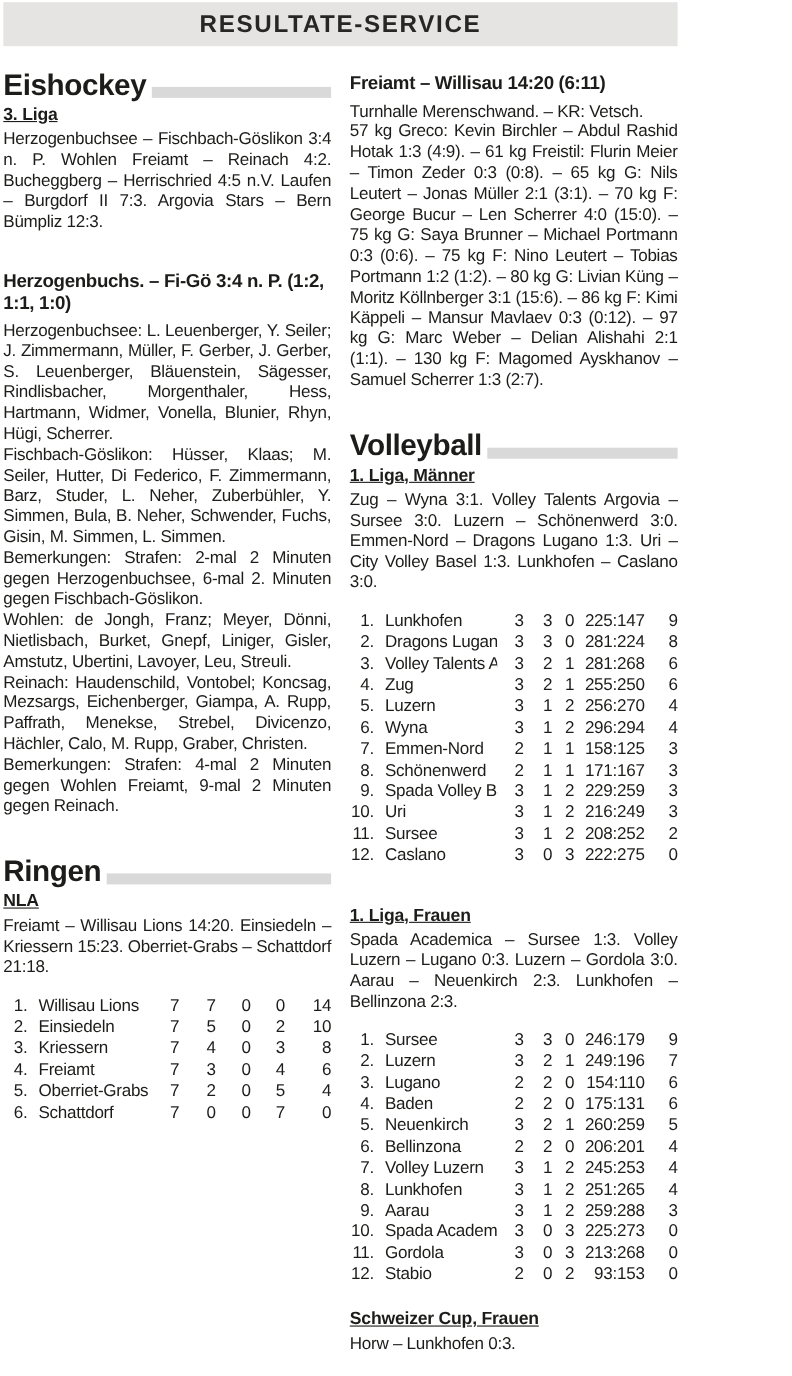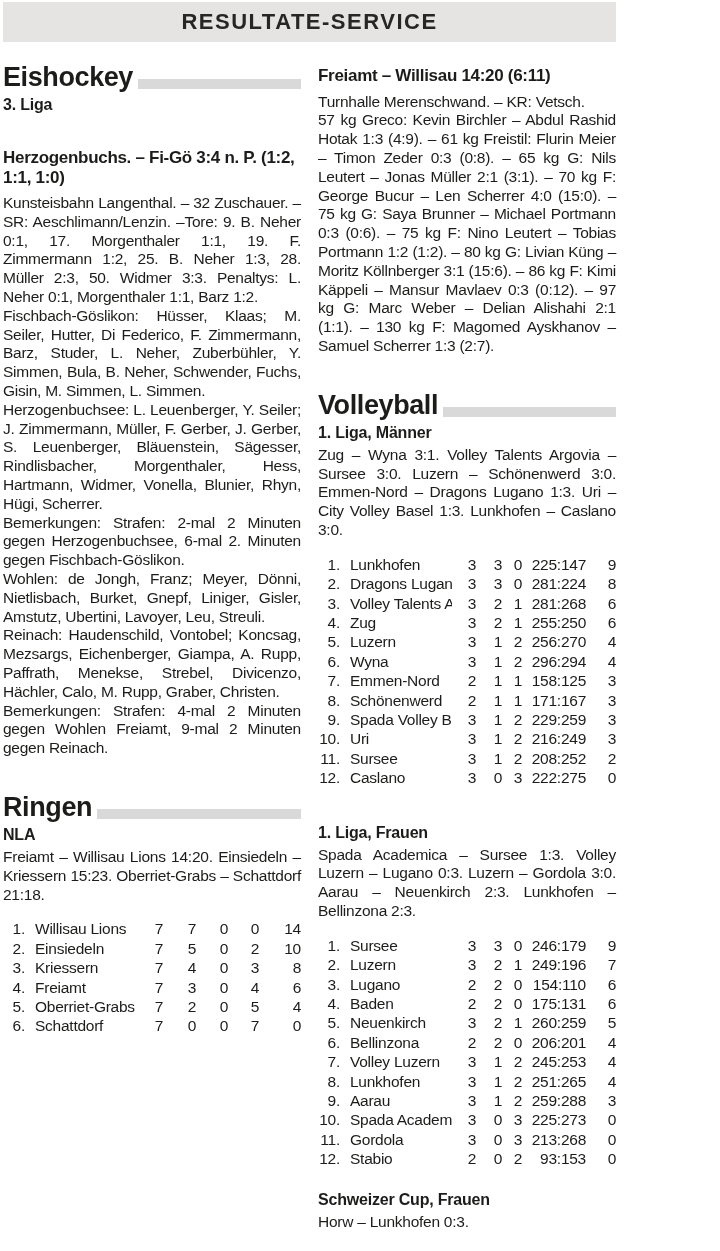--- a/index.html
+++ b/index.html
@@ -23,21 +23,21 @@
     font-size:22px;font-weight:bold;letter-spacing:1.5px;color:#262624;
   }
   .columns{display:flex;gap:17px;margin-top:22px;}
   .col{width:348px;}
 
   
   .section-head{display:flex;align-items:flex-end;margin-bottom:4px;justify-content:flex-end;}
   .section-head .ttl{font-size:27px;font-weight:bold;line-height:1;letter-spacing:-0.4px;}
   .section-head .bar{flex:1;height:10px;background:var(--heading-bar);margin:0 0 2px 5px;}
 
-  .league{font-size:16px;font-weight:bold;margin:5px 0 4px 0;letter-spacing:-0.2px;}
+  .league{font-size:16px;font-weight:bold;margin:5px 0 4px 0;letter-spacing:-0.2px;text-decoration:underline;}
   p.body{
     font-size:15.5px;line-height:18.8px;letter-spacing:-0.25px;
     text-align:justify;
   }
   .match-title{
     font-size:17px;font-weight:bold;letter-spacing:-0.3px;
     margin:34px 0 7px 0;line-height:1.15;
   }
   .match-title.first{margin-top:2px;}
   .section-gap{margin-top:36px;}
@@ -65,25 +65,25 @@
 
   <div class="columns">
 
     <div class="col">
 
       <div class="section-head">
         <span class="ttl">Eishockey</span>
         <span class="bar"></span>
       </div>
       <div class="league">3. Liga</div>
+      <p class="body">Herzogenbuchsee – Fischbach-Göslikon 3:4 n. P. Wohlen Freiamt – Reinach 4:2. Bucheggberg – Herrischried 4:5 n.V. Laufen – Burgdorf II 7:3. Argovia Stars – Bern Bümpliz 12:3.</p>
 
       <div class="match-title">Herzogenbuchs. – Fi-Gö 3:4 n. P. (1:2, 1:1, 1:0)</div>
-      <p class="body">Kunsteisbahn Langenthal. – 32 Zuschauer. – SR: Aeschlimann/Lenzin. –Tore: 9. B. Neher 0:1, 17. Morgenthaler 1:1, 19. F. Zimmermann 1:2, 25. B. Neher 1:3, 28. Müller 2:3, 50. Widmer 3:3. Penaltys: L. Neher 0:1, Morgenthaler 1:1, Barz 1:2.</p>
+      <p class="body">Herzogenbuchsee: L. Leuenberger, Y. Seiler; J. Zimmermann, Müller, F. Gerber, J. Gerber, S. Leuenberger, Bläuenstein, Sägesser, Rindlisbacher, Morgenthaler, Hess, Hartmann, Widmer, Vonella, Blunier, Rhyn, Hügi, Scherrer.</p>
       <p class="body">Fischbach-Göslikon: Hüsser, Klaas; M. Seiler, Hutter, Di Federico, F. Zimmermann, Barz, Studer, L. Neher, Zuberbühler, Y. Simmen, Bula, B. Neher, Schwender, Fuchs, Gisin, M. Simmen, L. Simmen.</p>
-      <p class="body">Herzogenbuchsee: L. Leuenberger, Y. Seiler; J. Zimmermann, Müller, F. Gerber, J. Gerber, S. Leuenberger, Bläuenstein, Sägesser, Rindlisbacher, Morgenthaler, Hess, Hartmann, Widmer, Vonella, Blunier, Rhyn, Hügi, Scherrer.</p>
       <p class="body">Bemerkungen: Strafen: 2-mal 2 Minuten gegen Herzogenbuchsee, 6-mal 2. Minuten gegen Fischbach-Göslikon.</p>
 
       <p class="body">Wohlen: de Jongh, Franz; Meyer, Dönni, Nietlisbach, Burket, Gnepf, Liniger, Gisler, Amstutz, Ubertini, Lavoyer, Leu, Streuli.</p>
       <p class="body">Reinach: Haudenschild, Vontobel; Koncsag, Mezsargs, Eichenberger, Giampa, A. Rupp, Paffrath, Menekse, Strebel, Divicenzo, Hächler, Calo, M. Rupp, Graber, Christen.</p>
       <p class="body">Bemerkungen: Strafen: 4-mal 2 Minuten gegen Wohlen Freiamt, 9-mal 2 Minuten gegen Reinach.</p>
 
       <div class="section-head section-gap">
         <span class="ttl">Ringen</span>
         <span class="bar"></span>
       </div>

